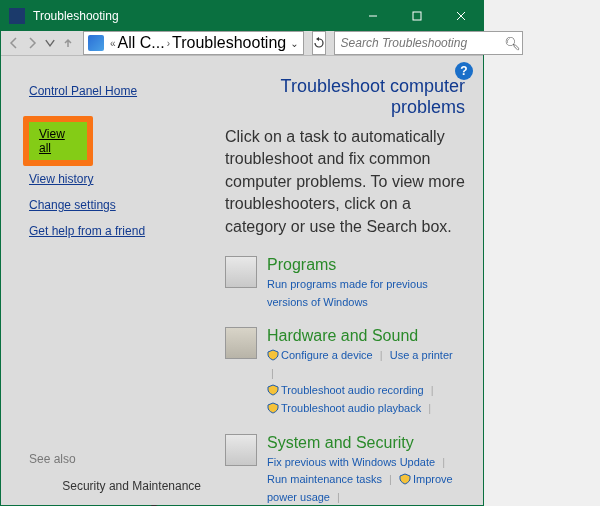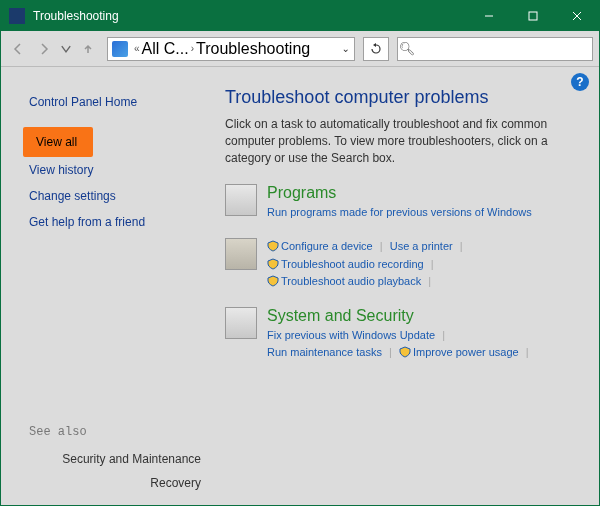--- a/index.html
+++ b/index.html
@@ -1,17 +1,17 @@
 <!DOCTYPE html>
 <html><head>
 <meta charset="utf-8">
 <style>
 * { box-sizing: border-box; margin: 0; padding: 0; }
 body { font-family: "Segoe UI", Tahoma, sans-serif; font-size: 12px; background: #f0f0f0; width: 600px; height: 506px; overflow: hidden; }
-.window { width: 600px; height: 506px; background: #dcdcdc; border: 1px solid #0a7040; display: flex; flex-direction: column; }
+.window { width: 484px; height: 506px; background: #dcdcdc; border: 1px solid #0a7040; display: flex; flex-direction: column; }
 .titlebar { background: #0a7040; height: 30px; display: flex; align-items: center; color: #fff; }
 .titlebar .icon { width: 16px; height: 16px; margin: 0 6px 0 8px; background: #1b3a6b; display: inline-block; }
 .titlebar .title { flex: 1; font-size: 12px; padding-left: 2px; }
 .tb-btn { width: 44px; height: 30px; display: flex; align-items: center; justify-content: center; color: #fff; }
 .tb-btn svg { width: 10px; height: 10px; }
 .toolbar { height: 36px; background: #dcdcdc; display: flex; align-items: center; padding: 0 6px; gap: 4px; border-bottom: 1px solid #bbb; }
 .nav-arrow { width: 22px; height: 22px; display: flex; align-items: center; justify-content: center; color: #666; }
 .nav-arrow svg { width: 14px; height: 14px; }
 .nav-arrow.disabled { opacity: .6; }
 .addr { flex: 1; height: 24px; background: #fff; border: 1px solid #a0a0a0; display: flex; align-items: center; margin: 0 4px; }
@@ -19,29 +19,29 @@
 .addr .sep { color: #555; margin: 0 2px; font-size: 10px; }
 .addr .seg { font-size: 16px; color: #000; white-space: nowrap; }
 .addr .dd { margin-left: auto; padding: 0 4px; font-size: 10px; color: #333; }
 .refresh { width: 26px; height: 24px; border: 1px solid #a0a0a0; background: #fff; display: flex; align-items: center; justify-content: center; color: #333; }
 .search { width: 196px; height: 24px; background: #fff; border: 1px solid #a0a0a0; display: flex; align-items: center; margin-left: 4px; }
 .search input { flex: 1; border: none; outline: none; font-size: 12px; padding: 0 6px; color: #666; font-style: italic; background: transparent; }
 .search .sicon { width: 18px; color: #555; text-align: center; font-size: 13px; }
 .body { flex: 1; display: flex; position: relative; }
 .help-icon { position: absolute; right: 10px; top: 6px; width: 18px; height: 18px; border-radius: 50%; background: #1a6fc9; color: #fff; display: flex; align-items: center; justify-content: center; font-size: 12px; font-weight: bold; }
 .sidebar { width: 210px; padding: 22px 10px 10px 28px; display: flex; flex-direction: column; }
-.sidebar .sb-link { color: #123a8f; font-size: 12px; padding: 6px 0; cursor: pointer; }
+.sidebar .sb-link { color: #123a8f; font-size: 12px; padding: 6px 0; cursor: pointer; text-decoration: underline; }
 .sidebar .cp-home { color: #123a8f; margin-bottom: 12px; }
-.sidebar .sb-link.selected { background: #f97316; border: 3px solid #f97316; border-radius: 2px; padding: 5px 10px; margin-left: -6px; width: 70px; color: #000; }
+.sidebar .sb-link.selected { background: #84cc16; border: 6px solid #f97316; border-radius: 2px; padding: 5px 10px; margin-left: -6px; width: 70px; color: #000; }
 .sidebar .spacer { flex: 1; }
-.sidebar .see-also { color: #777; font-size: 12px; margin-bottom: 8px; font-family: Liberation Mono, monospace; }
+.sidebar .see-also { color: #777; font-size: 12px; margin-bottom: 8px; }
 .sidebar .sa-link { color: #333; font-size: 12px; padding: 5px 0; cursor: pointer; text-align: right; }
 .main { flex: 1; padding: 20px 18px 10px 14px; }
-.main h1 { color: #123a8f; font-weight: 400; font-size: 18px; margin-bottom: 8px; }
-.main .intro { color: #333; font-size: 12px; line-height: 1.4; margin-bottom: 18px; }
+.main h1 { color: #123a8f; font-weight: 400; font-size: 18px; margin-bottom: 8px; text-align: right; }
+.main .intro { color: #333; font-size: 16px; line-height: 1.4; margin-bottom: 18px; }
 .cat { display: flex; margin-bottom: 16px; }
 .cat .cicon { width: 32px; height: 32px; margin-right: 10px; flex-shrink: 0; }
 .cat .ccontent { flex: 1; }
 .cat h2 { color: #2a8a2a; font-weight: 400; font-size: 16px; margin-bottom: 2px; }
 .cat .links { font-size: 11px; line-height: 1.6; }
 .cat .links a { color: #1a5ab0; text-decoration: none; cursor: pointer; }
 .cat .links .lsep { color: #aaa; margin: 0 4px; }
 .shield { display: inline-block; width: 12px; height: 12px; vertical-align: -2px; margin-right: 2px; }
 .ic-programs { background: linear-gradient(#e8e8e8,#c8c8c8); border: 1px solid #999; }
 .ic-hardware { background: linear-gradient(#d8d4c8,#b8b4a8); border: 1px solid #999; }
@@ -102,20 +102,21 @@
       <span class="seg">Troubleshooting</span>
       <span class="dd">⌄</span>
     </div>
     <div class="refresh">
         <svg width="12" height="12" viewBox="0 0 12 12">
           <path d="M6 2 A4 4 0 1 1 2 6" fill="none" stroke="#333" stroke-width="1.2"></path>
           <path d="M6 0 L6 4 L3 2 Z" fill="#333"></path>
         </svg>
       </div>
     <div class="search">
+      <input placeholder="Search Troubleshooting" style="">
       <span class="sicon">🔍︎</span>
     </div>
   </div>
 
   <div class="body">
     <div class="help-icon">?</div>
 
     <div class="sidebar">
       <div class="sb-link cp-home">Control Panel Home</div>
       <div class="sb-link selected">View all</div>
@@ -138,20 +139,21 @@
           <h2>Programs</h2>
           <div class="links">
             <a>Run programs made for previous versions of Windows</a>
           </div>
         </div>
       </div>
 
       <div class="cat">
         <div class="cicon ic-hardware"></div>
         <div class="ccontent">
+          <h2>Hardware and Sound</h2>
           <div class="links">
             <span class="shield"><svg viewBox="0 0 12 12">
                   <path d="M6 1 L11 3 L11 6 C11 9 6 11 6 11 C6 11 1 9 1 6 L1 3 Z" fill="#f5c23a" stroke="#1a5ab0" stroke-width="1"></path>
                 </svg></span><a>Configure a device</a>
             <span class="lsep">|</span>
             <a>Use a printer</a>
             <span class="lsep">|</span><br>
             <span class="shield"><svg viewBox="0 0 12 12">
                   <path d="M6 1 L11 3 L11 6 C11 9 6 11 6 11 C6 11 1 9 1 6 L1 3 Z" fill="#f5c23a" stroke="#1a5ab0" stroke-width="1"></path>
                 </svg></span><a>Troubleshoot audio recording</a>

